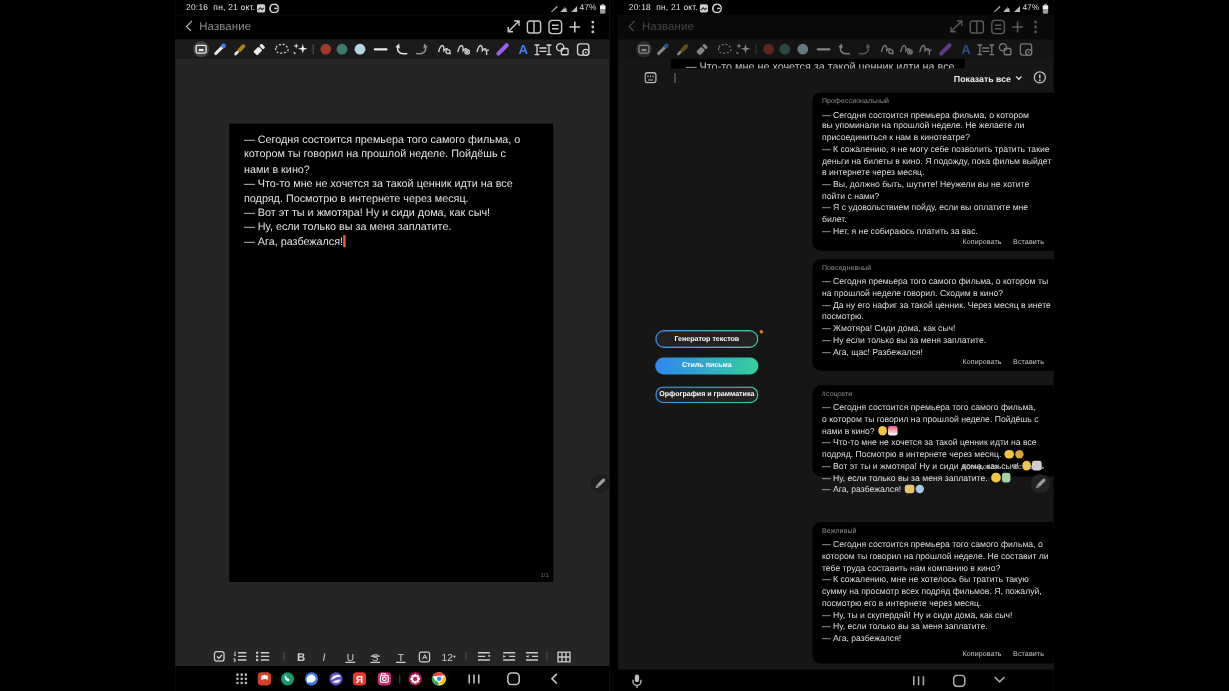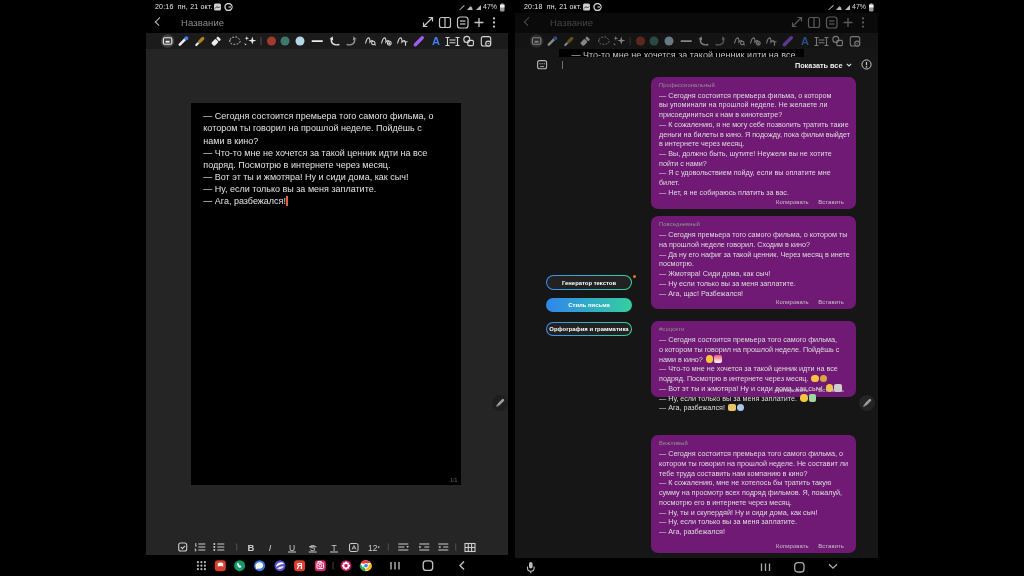--- a/index.html
+++ b/index.html
@@ -4,27 +4,27 @@
 *{margin:0;padding:0;box-sizing:border-box}
 html,body{width:1024px;height:576px;background:#000;overflow:hidden;font-family:"Liberation Sans",sans-serif}
 .abs{position:absolute}
 .scr{position:absolute;top:0;height:576px;overflow:hidden}
 #sl{left:146px;width:362px;background:#252525}
 #sr{left:515px;width:363px;background:#161616}
 .statusbar{position:absolute;left:0;top:0;width:100%;height:13px;background:#000;color:#e6e6e6;font-size:7px}
 .sttime{position:absolute;left:9px;top:3px;letter-spacing:.2px}
 .titlebar{position:absolute;left:0;top:13px;width:100%;height:20px;background:#000}
 .back{position:absolute;left:10px;top:5px;width:6.5px;height:6.5px;border-left:1.4px solid #c4c4c4;border-bottom:1.4px solid #c4c4c4;transform:rotate(45deg) scale(.8,1);transform-origin:center}
-.ttl{position:absolute;left:35px;top:4px;font-size:9.5px;color:#8d8d8d;letter-spacing:.1px}
+.ttl{position:absolute;left:20px;top:4px;font-size:9.5px;color:#8d8d8d;letter-spacing:.1px}
 .toolbar{position:absolute;left:0;top:33px;width:100%;height:16px;background:#1b1b1b}
 .pg{position:absolute;background:#000}
 .pgtext{position:absolute;color:#e2e2e2;font-size:9px;line-height:12.15px;letter-spacing:0px;white-space:nowrap}
 .fmtbar{position:absolute;left:0;top:540px;width:100%;height:15px}
 .taskbar{position:absolute;left:0;top:555px;width:100%;height:21px;background:#000}
-.card{position:absolute;left:136px;width:205px;background:#701a75;border-radius:7px;color:#dcdcdc}
+.card{position:absolute;left:162px;width:205px;background:#000000;border-radius:7px;color:#dcdcdc}
 .clabel{position:absolute;left:8px;top:5px;font-size:5.8px;color:#929292;letter-spacing:.1px}
 .ctext{position:absolute;left:8px;top:14.2px;font-size:7.2px;line-height:9.72px;white-space:nowrap;color:#dedede}
 .cbtns{position:absolute;right:12px;bottom:4px;font-size:5.9px;color:#c6c6c6;letter-spacing:.1px}
 .cbtns span{margin-left:9.5px}
 .pill{position:absolute;left:31px;width:86px;border-radius:8px;color:#fff;font-size:5.9px;font-weight:600;text-align:center;white-space:nowrap}
 .em{display:inline-block;width:7.5px;height:7.5px;border-radius:50%;vertical-align:-1px;margin-left:1px}
 </style></head>
 <body>
 
 <div class="scr" id="sl">

